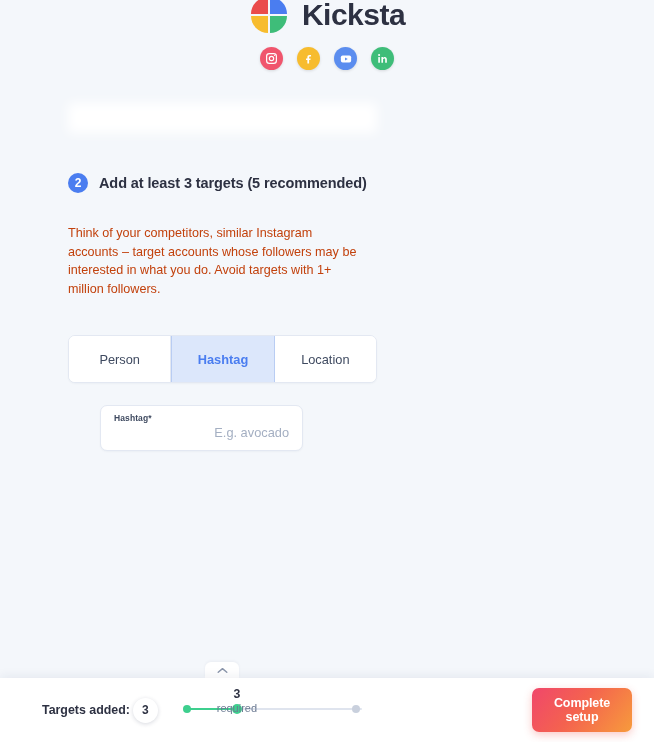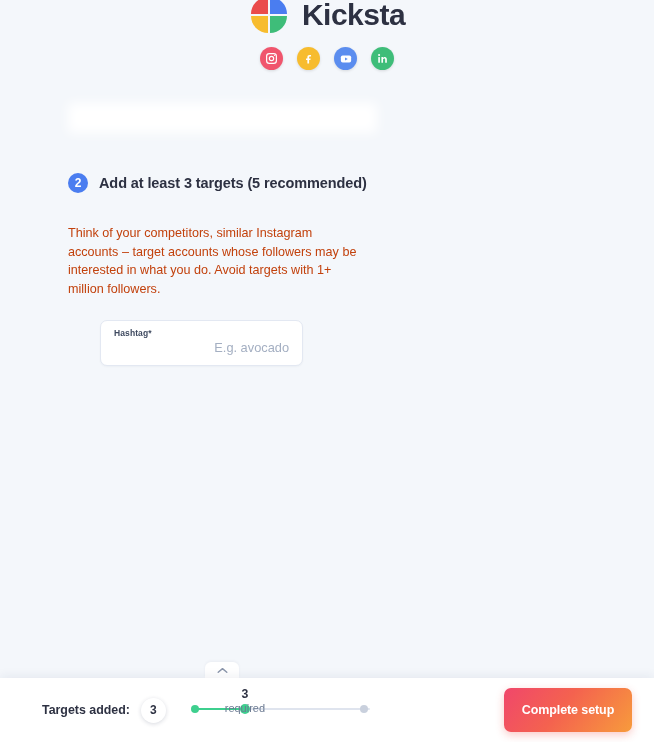--- a/index.html
+++ b/index.html
@@ -230,21 +230,21 @@
     height: 64px;
     background: #ffffff;
     box-shadow: 0 -2px 10px rgba(31,45,79,0.07);
     display: flex;
     align-items: center;
   }
 
   .targets-added {
     display: flex;
     align-items: center;
-    gap: 11px;
+    gap: 3px;
     margin-left: 42px;
   }
   .targets-added-label {
     font-size: 12.4px;
     font-weight: bold;
     color: #2d3142;
   }
   .count-badge {
     width: 25px;
     height: 25px;
@@ -319,21 +319,21 @@
     color: #6b7a92;
     line-height: 14px;
   }
   .ms-required { left: 12px; top: 0px; }
   .ms-recommended { left: 131px; top: 0px; }
 
   .complete-btn {
     position: absolute;
     right: 22px;
     top: 10px;
-    width: 128px;
+    width: 100px;
     height: 44px;
     border: none;
     border-radius: 7px;
     background: linear-gradient(128deg, #f0476b 0%, #f4624f 45%, #f79b3c 100%);
     color: #ffffff;
     font-family: "Liberation Sans", sans-serif;
     font-size: 12.5px;
     font-weight: bold;
     cursor: pointer;
     box-shadow: 0 3px 9px rgba(240,90,80,0.32);
@@ -389,20 +389,25 @@
 
   <div class="redacted"></div>
 
   <div class="step-head">
     <span class="step-badge">2</span>
     <span class="step-title">Add at least 3 targets (5 recommended)</span>
   </div>
 
   <div class="step-desc">Think of your competitors, similar Instagram accounts – target accounts whose followers may be interested in what you do. Avoid targets with 1+ million followers.</div>
 
+  <div class="tabs">
+    <div class="tab">Person</div>
+    <div class="tab active">Hashtag</div>
+    <div class="tab">Location</div>
+  </div>
 
   <div class="input-row">
     <div class="field">
       <span class="field-label">Hashtag*</span>
       <input class="field-input" type="text" placeholder="E.g. avocado" style="">
     </div>
   </div>
 
 </div>
 

